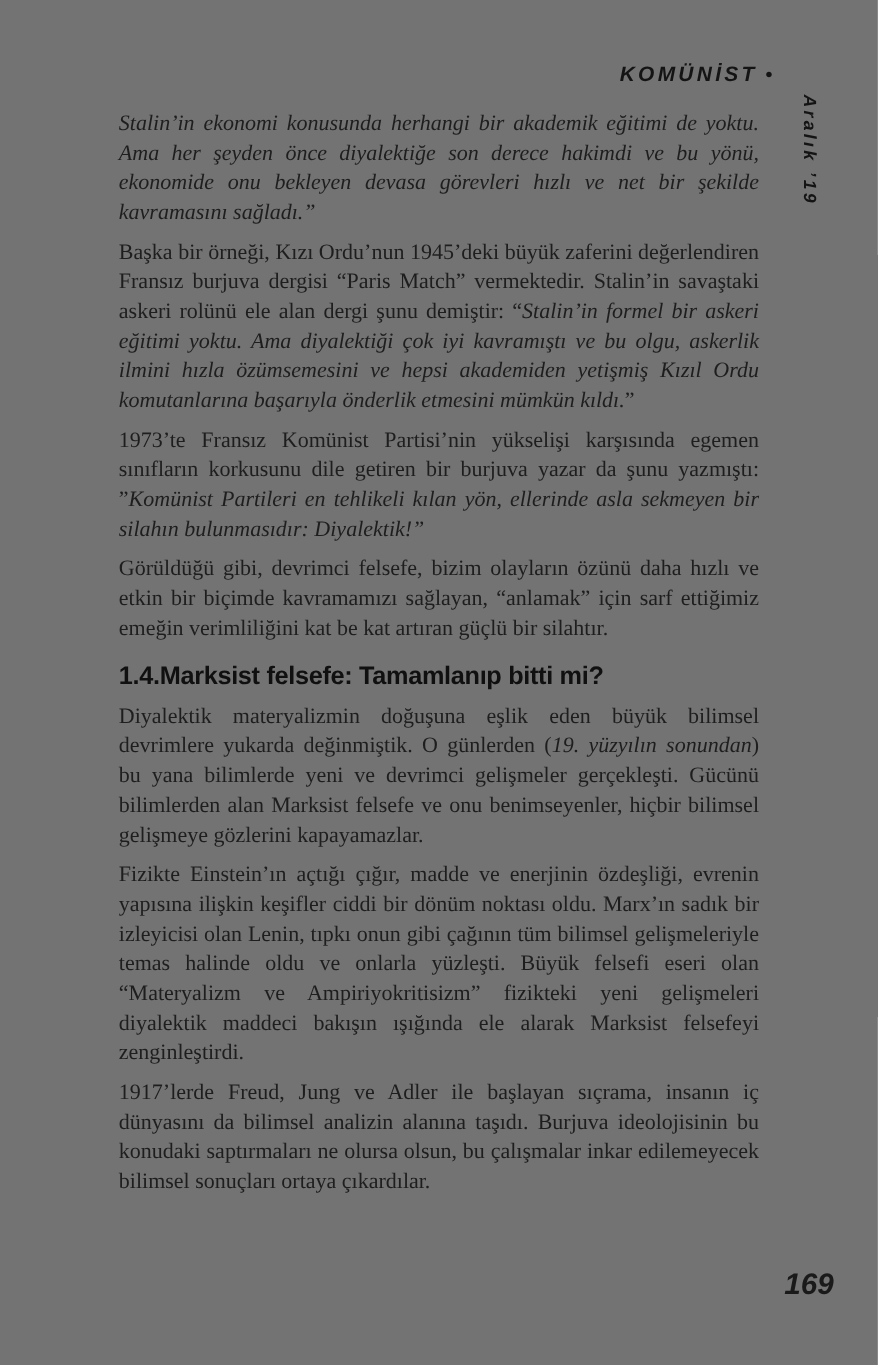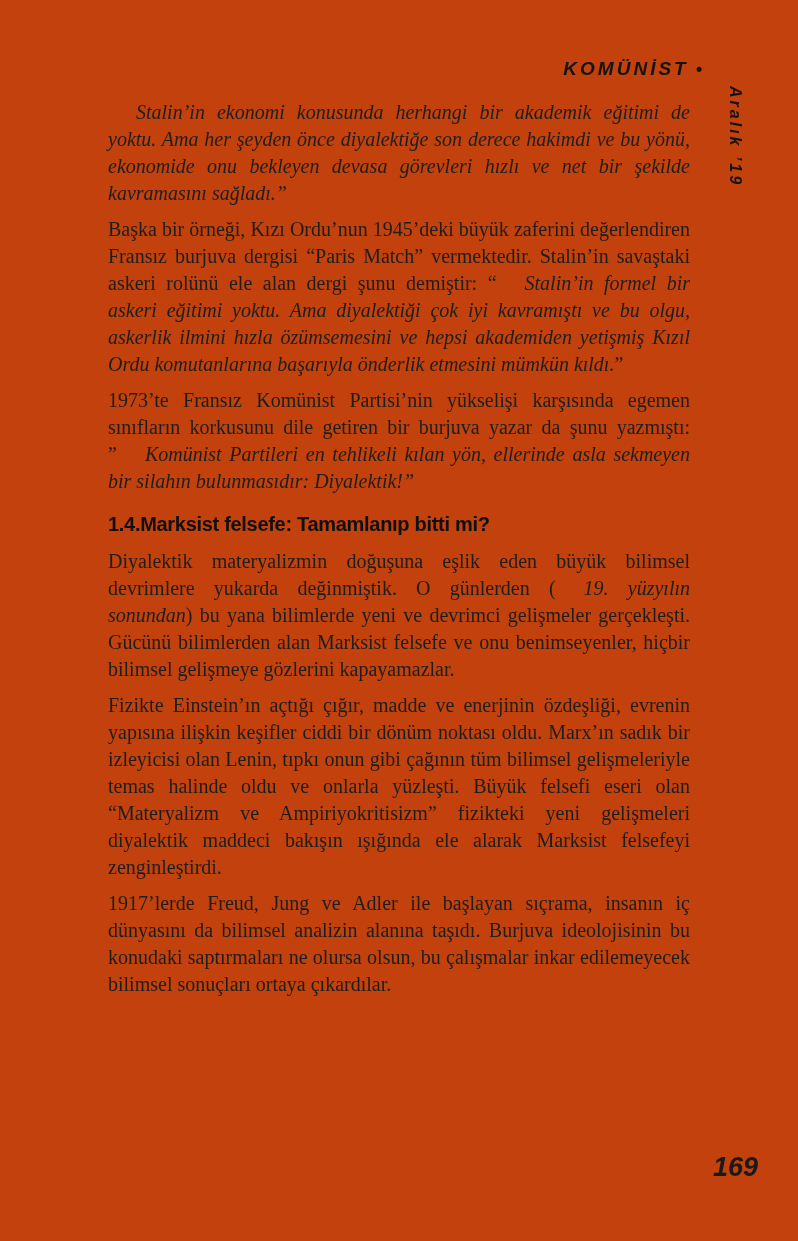--- a/index.html
+++ b/index.html
@@ -11,21 +11,21 @@
     height: 1241px;
     background: #ffffff;
     position: relative;
     overflow: hidden;
     font-family: "Liberation Serif", serif;
     color: #1d1d1d;
   }
   .page {
     position: absolute;
     inset: 0;
-    background: #c2410c;
+    background: #737373;
   }
   
   .running-header {
     position: absolute;
     top: 58px;
     right: 96px;
     font-family: "Liberation Sans", sans-serif;
     font-weight: 700;
     font-style: italic;
     font-size: 19px;
@@ -62,27 +62,27 @@
   }
   p.body-par {
     margin: 0 0 9px 0;
     font-size: 20px;
     line-height: 27px;
     text-align: justify;
     color: #1e1e1e;
     hyphens: auto;
   }
   .seg-normal { font-style: normal; }
-  .seg-italic { font-style: italic; margin-left: 28px; }
+  .seg-italic { font-style: italic; }
   h2.section-heading {
     margin: 15px 0 10px 0;
     font-family: "Liberation Sans", sans-serif;
     font-weight: 700;
     font-style: normal;
-    font-size: 20px;
+    font-size: 23px;
     line-height: 28px;
     letter-spacing: -0.3px;
     color: #101010;
   }
   .page-number {
     position: absolute;
     right: 40px;
     top: 1152px;
     font-family: "Liberation Sans", sans-serif;
     font-weight: 700;
@@ -103,20 +103,21 @@
   <div class="issue-vertical">Aralık ’19</div>
 
   <main class="text-column">
 
     <p class="body-par"><span class="seg-italic">Stalin’in ekonomi konusunda herhangi bir akademik eğitimi de yoktu. Ama her şeyden önce diyalektiğe son derece hakimdi ve bu yönü, ekonomide onu bekleyen devasa görevleri hızlı ve net bir şekilde kavramasını sağladı.”</span></p>
 
     <p class="body-par"><span class="seg-normal">Başka bir örneği, Kızı Ordu’nun 1945’deki büyük zaferini değerlendiren Fransız burjuva dergisi “Paris Match” vermektedir. Stalin’in savaştaki askeri rolünü ele alan dergi şunu demiştir: “</span><span class="seg-italic">Stalin’in formel bir askeri eğitimi yoktu. Ama diyalektiği çok iyi kavramıştı ve bu olgu, askerlik ilmini hızla özümsemesini ve hepsi akademiden yetişmiş Kızıl Ordu komutanlarına başarıyla önderlik etmesini mümkün kıldı.</span><span class="seg-normal">”</span></p>
 
     <p class="body-par"><span class="seg-normal">1973’te Fransız Komünist Partisi’nin yükselişi karşısında egemen sınıfların korkusunu dile getiren bir burjuva yazar da şunu yazmıştı: ”</span><span class="seg-italic">Komünist Partileri en tehlikeli kılan yön, ellerinde asla sekmeyen bir silahın bulunmasıdır: Diyalektik!”</span></p>
 
+    <p class="body-par"><span class="seg-normal">Görüldüğü gibi, devrimci felsefe, bizim olayların özünü daha hızlı ve etkin bir biçimde kavramamızı sağlayan, “anlamak” için sarf ettiğimiz emeğin verimliliğini kat be kat artıran güçlü bir silahtır.</span></p>
 
     <h2 class="section-heading">1.4.Marksist felsefe: Tamamlanıp bitti mi?</h2>
 
     <p class="body-par"><span class="seg-normal">Diyalektik materyalizmin doğuşuna eşlik eden büyük bilimsel devrimlere yukarda değinmiştik. O günlerden (</span><span class="seg-italic">19. yüzyılın sonundan</span><span class="seg-normal">) bu yana bilimlerde yeni ve devrimci gelişmeler gerçekleşti. Gücünü bilimlerden alan Marksist felsefe ve onu benimseyenler, hiçbir bilimsel gelişmeye gözlerini kapayamazlar.</span></p>
 
     <p class="body-par"><span class="seg-normal">Fizikte Einstein’ın açtığı çığır, madde ve enerjinin özdeşliği, evrenin yapısına ilişkin keşifler ciddi bir dönüm noktası oldu. Marx’ın sadık bir izleyicisi olan Lenin, tıpkı onun gibi çağının tüm bilimsel gelişmeleriyle temas halinde oldu ve onlarla yüzleşti. Büyük felsefi eseri olan “Materyalizm ve Ampiriyokritisizm” fizikteki yeni gelişmeleri diyalektik maddeci bakışın ışığında ele alarak Marksist felsefeyi zenginleştirdi.</span></p>
 
     <p class="body-par"><span class="seg-normal">1917’lerde Freud, Jung ve Adler ile başlayan sıçrama, insanın iç dünyasını da bilimsel analizin alanına taşıdı. Burjuva ideolojisinin bu konudaki saptırmaları ne olursa olsun, bu çalışmalar inkar edilemeyecek bilimsel sonuçları ortaya çıkardılar.</span></p>
 
   </main>

